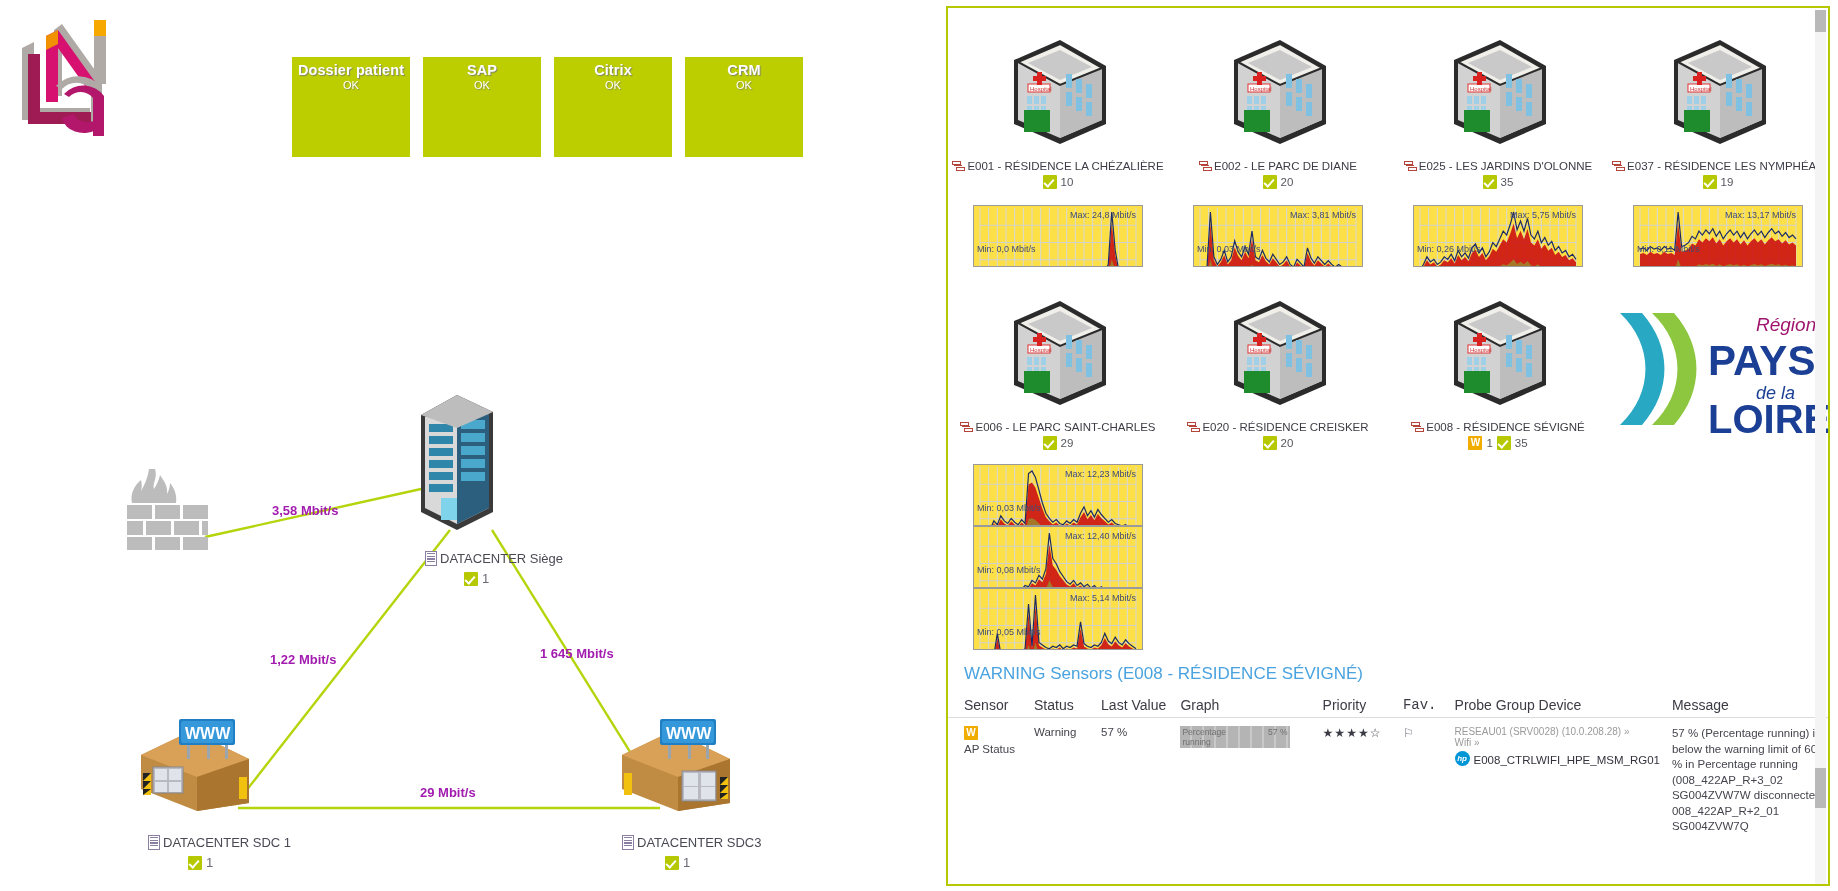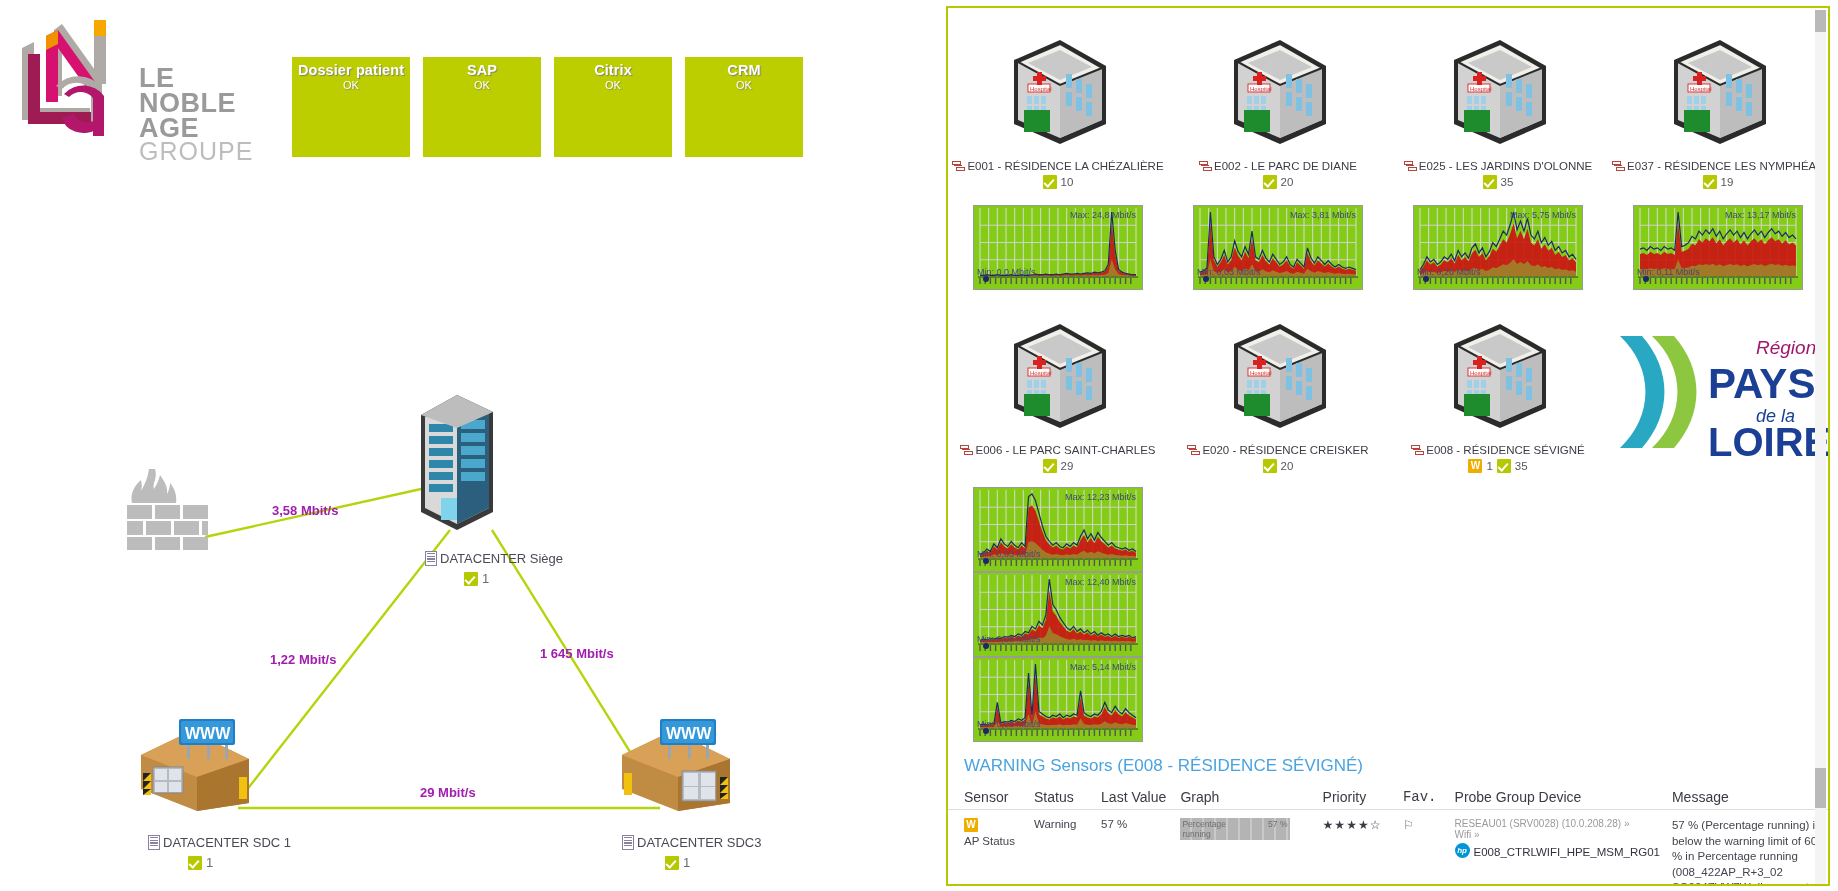--- a/index.html
+++ b/index.html
@@ -74,22 +74,22 @@
   .bld-counts{ font-size:11.5px; color:#55555f; display:flex; align-items:center;
      justify-content:center; gap:4px; margin-top:3px; }
   .dev-icon{ display:inline-block; width:13px; height:12px; position:relative; flex:0 0 auto;}
   .dev-icon i{ position:absolute; background:#c0392b; display:block; }
   .dev-icon i.b1{ left:0; top:1px; width:9px; height:4px; border:1px solid #b5453a; background:#fff;}
   .dev-icon i.b2{ left:4px; top:7px; width:9px; height:4px; border:1px solid #b5453a; background:#fff;}
   .dev-icon i.ln{ left:2px; top:5px; width:8px; height:1px; background:#b5453a; border:0;}
 
   .graph-row{ display:flex; }
   .graph-cell{ width:220px; display:flex; justify-content:center; }
-  .gchart{ width:170px; height:85px; border:1px solid #9a9a9a; position:relative;
-     background:#84cc16; overflow:hidden; }
+  .gchart{ width:170px; height:62px; border:1px solid #9a9a9a; position:relative;
+     background:#fde047; overflow:hidden; }
   .gchart .gmax{ position:absolute; right:6px; top:4px; font-size:9px; color:#3f4a74;
      white-space:nowrap; }
   .gchart .gmin{ position:absolute; left:3px; bottom:12px; font-size:9px; color:#3f4a74;
      white-space:nowrap; }
 
   
   #warn-title{ color:#4aa3df; font-size:17px; margin:14px 0 10px 16px; }
   #warn-table{ width: 100%; border-collapse: collapse; font-size:11.5px; color:#44444e; }
   #warn-table th{ text-align:left; font-weight:normal; color:#3b3b45; font-size:14px;
      padding:3px 6px 4px 6px; border-bottom:1px solid #dcdcdc; }
@@ -139,26 +139,20 @@
         <path d="M48 18 L88 74 L88 92 L48 36 Z" fill="#d6116f"></path>
 
         <path d="M36 24 L48 18 L48 32 L36 38 Z" fill="#f29100"></path>
         <path d="M84 8 L96 8 L96 24 L84 24 Z" fill="#f6a800"></path>
 
         <path d="M46 74 a30 30 0 0 1 46 2 l0 42 l-11 0 l0 -40 a19 19 0 0 0 -29 -1 Z" fill="#b0aaa6"></path>
 
         <path d="M54 82 a26 26 0 0 1 40 2 l0 40 l-11 0 l0 -38 a16 16 0 0 0 -24 -1 Z" fill="#b3176b"></path>
         <path d="M52 106 a22 18 0 0 0 34 12 l0 -10 a14 11 0 0 1 -22 -6 Z" fill="#b3176b"></path>
       </svg>
-      <div id="logo-text">
-        <span class="l1">LE</span>
-        <span class="l2">NOBLE</span>
-        <span class="l3">AGE</span>
-        <span class="l4">GROUPE</span>
-      </div>
     </div>
 
     <div id="tiles">
       <div class="tile">
         <div class="t-name">Dossier patient</div>
         <div class="t-status">OK</div>
       </div>
       <div class="tile">
         <div class="t-name">SAP</div>
         <div class="t-status">OK</div>

